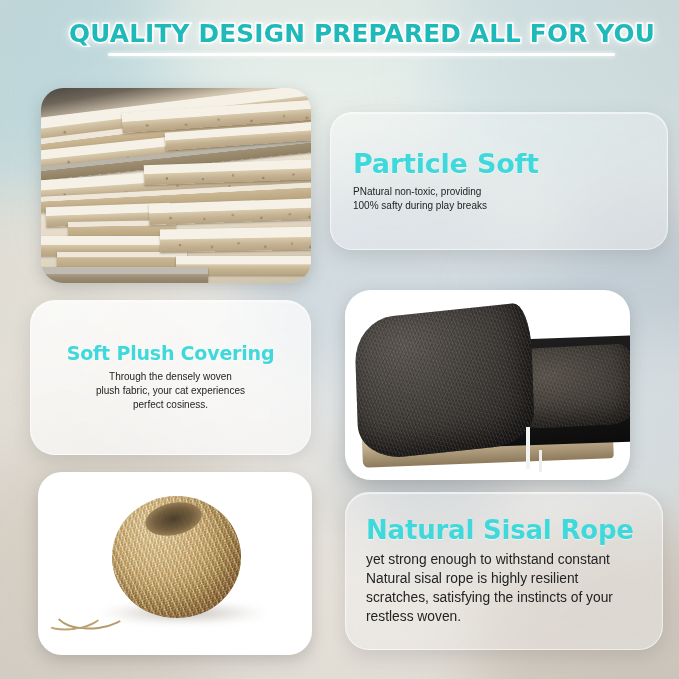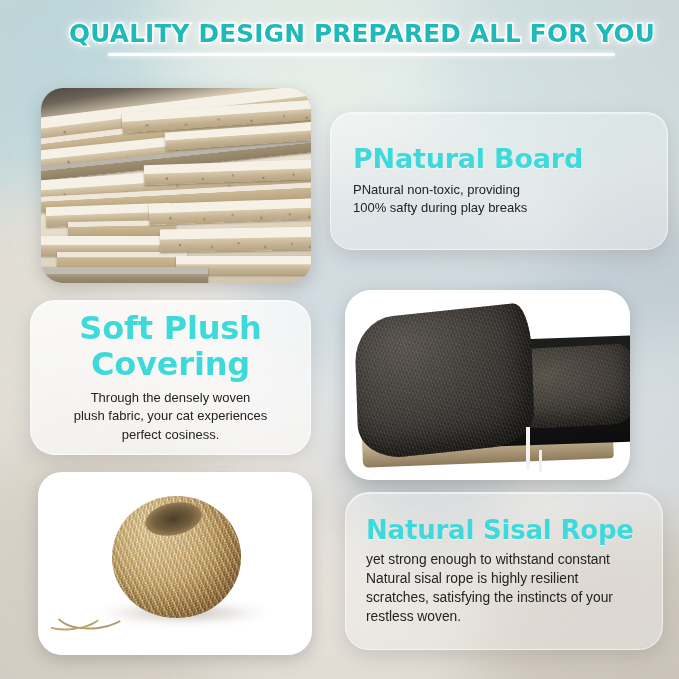--- a/index.html
+++ b/index.html
@@ -118,35 +118,35 @@
     font-weight: 700;
     color: #3fd9dc;
     font-size: 27px;
     letter-spacing: -0.2px;
     line-height: 1.12;
     text-shadow: 0 1px 1px rgba(255,255,255,.55);
   }
   .feature-body {
     font-family: "Liberation Sans", sans-serif;
     color: #232323;
-    font-size: 13px;
+    font-size: 10px;
     line-height: 1.42;
     margin-top: 6px;
   }
 
   
   #card-particle-photo { left: 41px;  top: 88px;  width: 270px; height: 195px; border-radius: 22px; }
   #card-particle-text  { left: 330px; top: 112px; width: 338px; height: 138px; border-radius: 22px; padding-left: 22px; }
   #card-particle-text .feature-title { font-size: 27px; }
 
   
   #card-plush-text  { left: 30px;  top: 300px; width: 281px; height: 155px; border-radius: 25px;
                       background: linear-gradient(160deg, rgba(255,255,255,.80) 0%, rgba(252,252,252,.72) 50%, rgba(246,246,246,.78) 100%);
                       text-align: center; align-items: center; padding: 10px 14px; }
-  #card-plush-text .feature-title { font-size: 32px; }
+  #card-plush-text .feature-title { font-size: 19px; }
   #card-plush-text .feature-body  { text-align: center; }
   #card-plush-photo { left: 345px; top: 290px; width: 285px; height: 190px; border-radius: 26px; }
 
   
   #card-rope-photo { left: 38px;  top: 472px; width: 274px; height: 183px; border-radius: 24px; }
   #card-rope-text  { left: 345px; top: 492px; width: 318px; height: 158px; border-radius: 24px; padding-left: 20px; }
   #card-rope-text .feature-title { font-size: 26px; }
   #card-rope-text .feature-body  { font-size: 13.8px; line-height: 1.38; margin-top: 5px; }
 
   
@@ -326,21 +326,21 @@
       <div class="plank speck" style="left:40%;top:58%;width:66%;height:11%;transform:rotate(-2deg);"></div>
       <div class="plank" style="left:-4%;top:76%;width:52%;height:10%;"></div>
       <div class="plank edge" style="left:6%;top:84%;width:48%;height:9%;"></div>
       <div class="plank speck" style="left:44%;top:72%;width:62%;height:12%;transform:rotate(-1deg);"></div>
       <div class="plank" style="left:50%;top:86%;width:58%;height:10%;"></div>
       <div class="plank dark" style="left:-8%;top:92%;width:70%;height:8%;"></div>
     </div>
   </div>
 
   <div class="card text-card" id="card-particle-text">
-    <div class="feature-title">PNatural Board</div>
+    <div class="feature-title">Particle Soft</div>
     <div class="feature-body">
       <div>PNatural non-toxic, providing</div>
       <div>100% safty during play breaks</div>
     </div>
   </div>
 
   <div class="card text-card" id="card-plush-text">
     <div class="feature-title">Soft Plush Covering</div>
     <div class="feature-body">
       <div>Through the densely woven</div>

